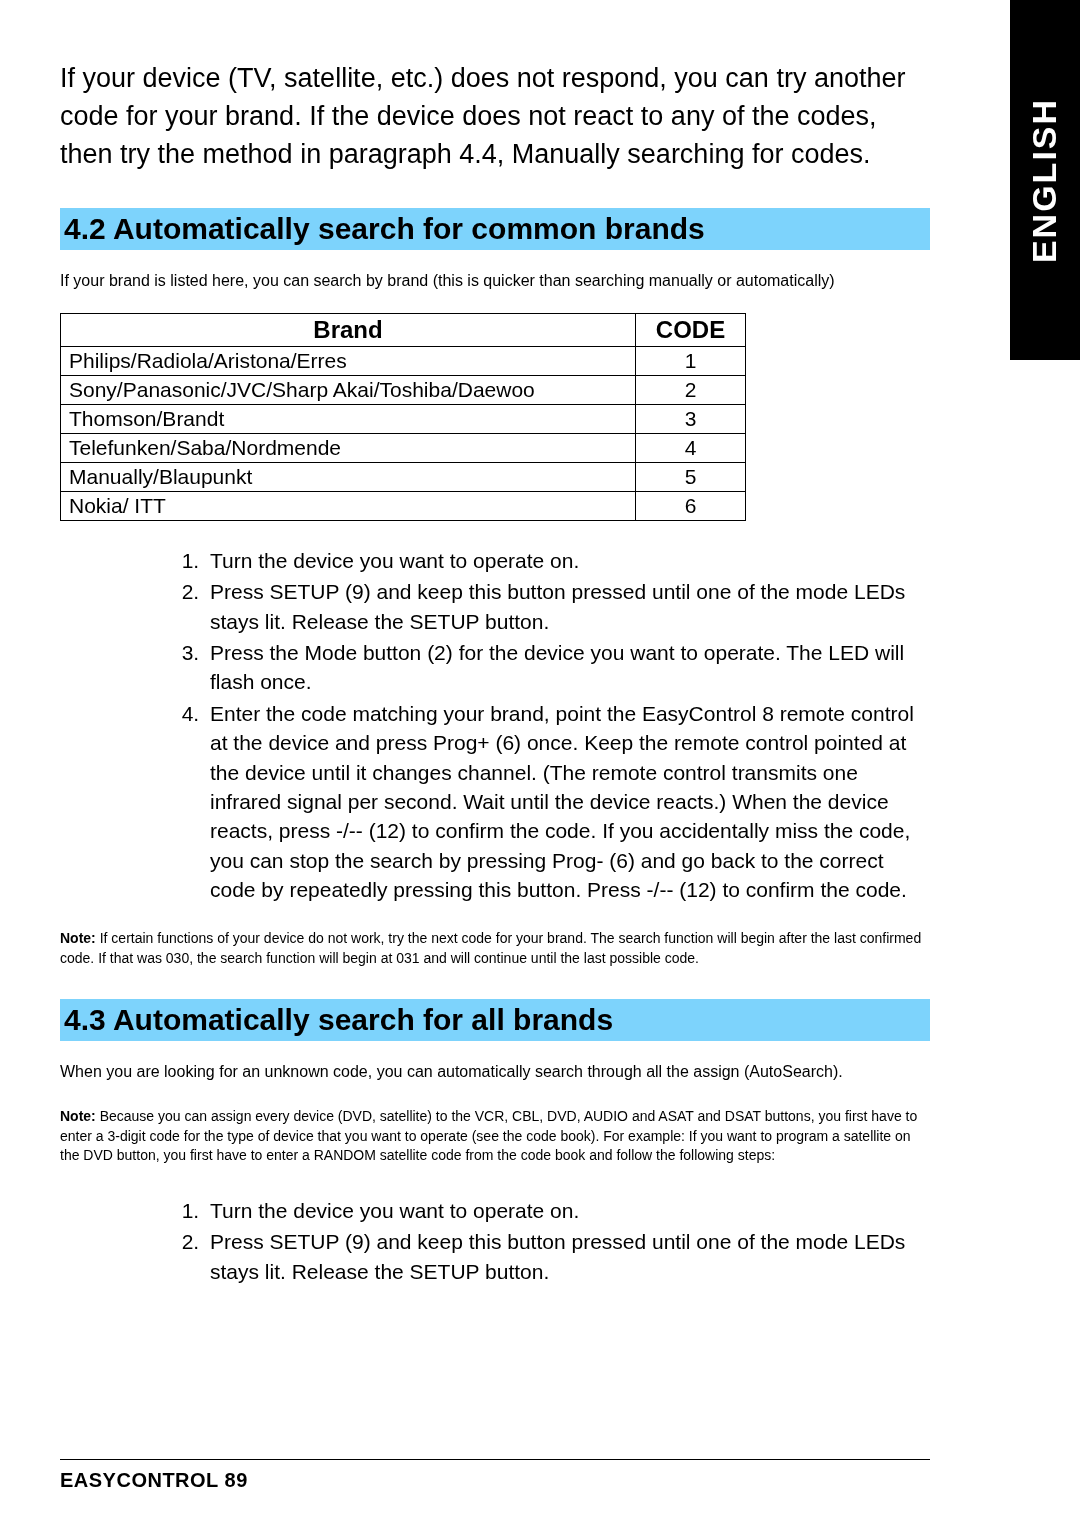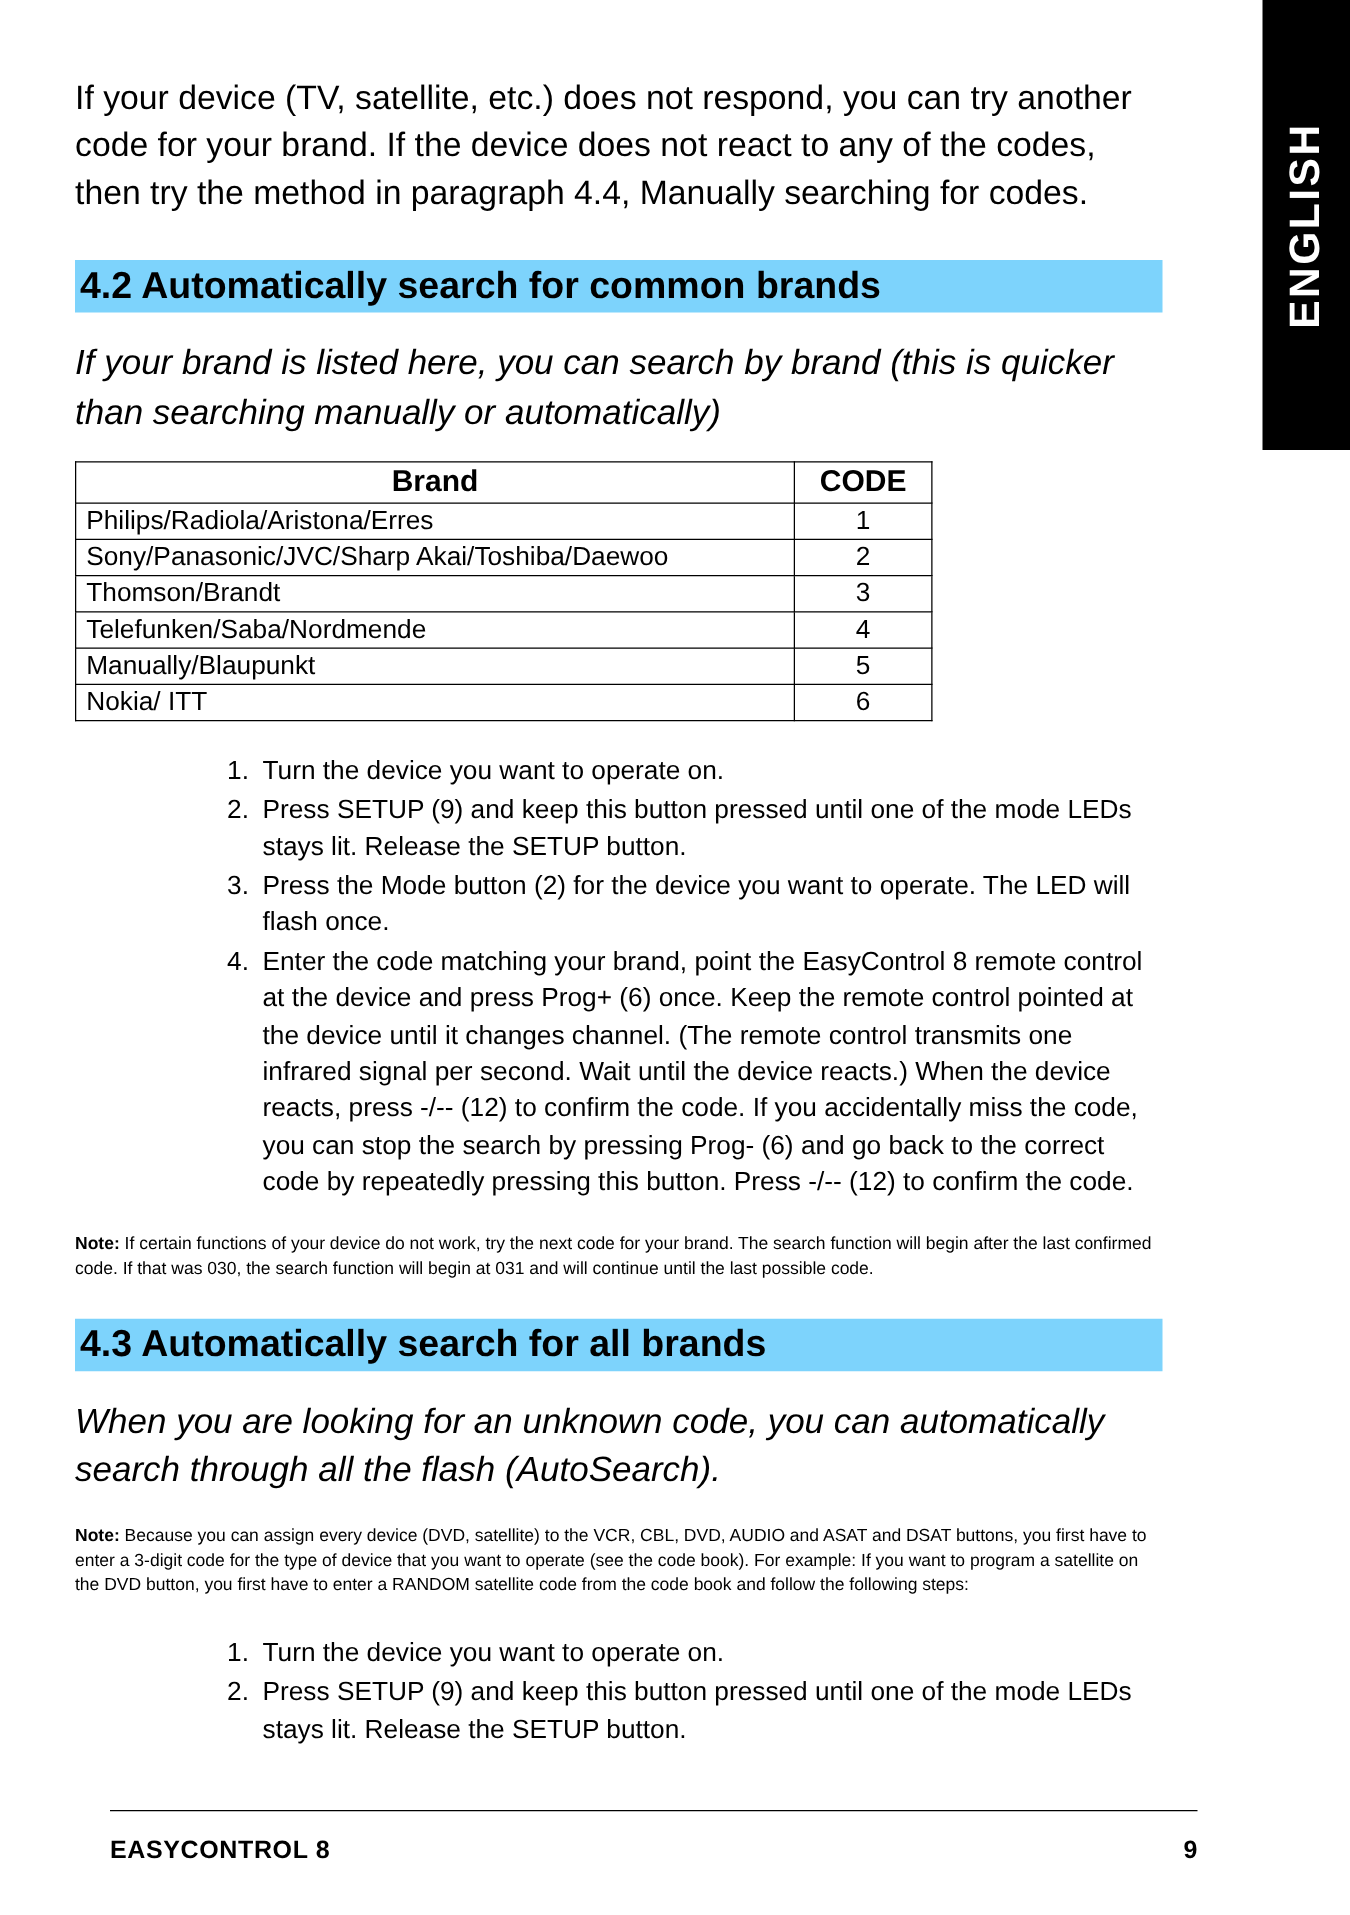--- a/index.html
+++ b/index.html
@@ -44,24 +44,23 @@
       margin-bottom: 35px;
     }
     .section-heading {
       font-size: 30px;
       font-weight: bold;
       background: #7dd3fc;
       padding: 4px 4px;
       margin-bottom: 20px;
     }
     .sub-para {
-      font-size: 28px;
+      font-size: 16px;
       line-height: 1.4;
       margin-bottom: 20px;
-      font-style: italic;
     }
     .brand-table {
       border-collapse: collapse;
       width: 686px;
       margin-bottom: 25px;
     }
     .brand-table th, .brand-table td {
       border: 1px solid #000;
       padding: 2px 8px;
       font-size: 21px;
@@ -98,26 +97,24 @@
     }
     .note-label {
       font-weight: bold;
     }
     .footer {
       position: absolute;
       bottom: 40px;
       left: 60px;
       right: 60px;
       border-top: 1.5px solid #000;
-      padding-top: 20px;
+      padding-top: 9px;
       display: flex;
-      justify-content: space-between;
       font-size: 20px;
       width: 870px;
-      margin-left: 28px;
     }
     .footer-left {
       font-weight: bold;
       letter-spacing: 0.5px;
     }
     .footer-right {
       font-weight: bold;
     }
   </style>
 </head>
@@ -176,21 +173,21 @@
     <li>Press the Mode button (2) for the device you want to operate. The LED will flash once.</li>
     <li>Enter the code matching your brand, point the EasyControl 8 remote control at the device and press Prog+ (6) once. Keep the remote control pointed at the device until it changes channel. (The remote control transmits one infrared signal per second. Wait until the device reacts.) When the device reacts, press -/-- (12) to confirm the code. If you accidentally miss the code, you can stop the search by pressing Prog- (6) and go back to the correct code by repeatedly pressing this button. Press -/-- (12) to confirm the code.</li>
   </ol>
 
   <p class="note-para">
     <span class="note-label">Note:</span><span> If certain functions of your device do not work, try the next code for your brand. The search function will begin after the last confirmed code. If that was 030, the search function will begin at 031 and will continue until the last possible code.</span>
   </p>
 
   <h2 class="section-heading">4.3 Automatically search for all brands</h2>
 
-  <p class="sub-para">When you are looking for an unknown code, you can automatically search through all the flash (AutoSearch).</p>
+  <p class="sub-para">When you are looking for an unknown code, you can automatically search through all the assign (AutoSearch).</p>
 
   <p class="note-para">
     <span class="note-label">Note:</span><span> Because you can assign every device (DVD, satellite) to the VCR, CBL, DVD, AUDIO and ASAT and DSAT buttons, you first have to enter a 3-digit code for the type of device that you want to operate (see the code book). For example: If you want to program a satellite on the DVD button, you first have to enter a RANDOM satellite code from the code book and follow the following steps:</span>
   </p>
 
   <ol class="ordered-list">
     <li>Turn the device you want to operate on.</li>
     <li>Press SETUP (9) and keep this button pressed until one of the mode LEDs stays lit. Release the SETUP button.</li>
   </ol>
 

